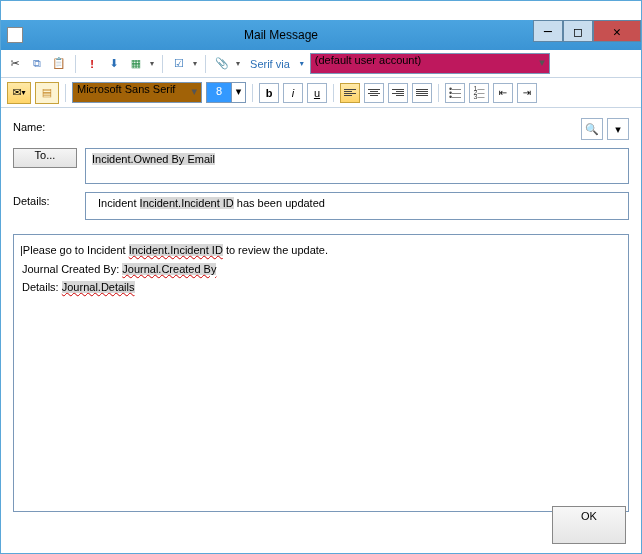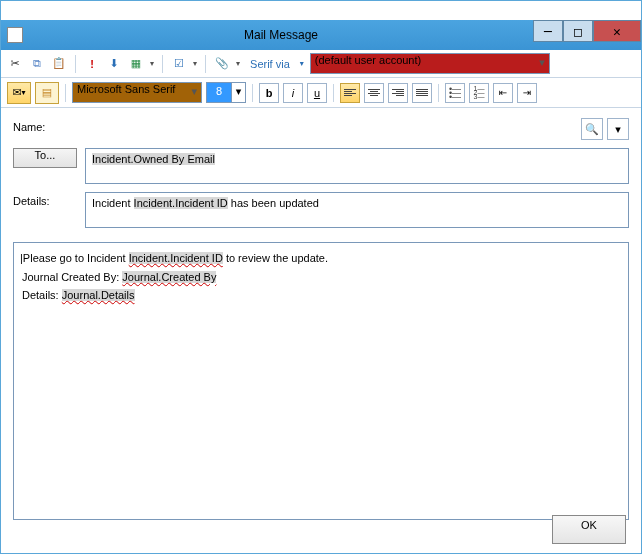--- a/index.html
+++ b/index.html
@@ -10,21 +10,21 @@
   .titlebar-icon { width:16px; height:16px; margin:0 6px; background:#fff; border:1px solid #888; display:inline-block; }
   .titlebar-title { flex:1; text-align:center; color:#000; font-size:12px; }
   .titlebar-btns { display:flex; height:100%; }
   .titlebar-btn { width:30px; height:22px; background:#c9ddee; border:1px solid #5f86a5; margin-left:0; display:flex; align-items:center; justify-content:center; font-family:monospace; font-size:13px; }
   .titlebar-btn.close { background:#c75050; color:#000; width:48px; font-weight:bold; }
   
   .toolbar1 { height:28px; background:#fff; border-bottom:1px solid #c7d5e4; display:flex; align-items:center; padding:0 6px; gap:6px; }
   .tb-icon { width:16px; height:16px; display:inline-flex; align-items:center; justify-content:center; }
   .sep { width:1px; height:18px; background:#c7d5e4; margin:0 2px;}
   .sendvia-label { color:#2b6fb6; margin:0 4px;}
-  .sendvia-select { flex:0 0 240px; height:21px; border:1px solid #7a98b9; background:#b91c1c; padding:0 18px 0 4px; position:relative; }
+  .sendvia-select { flex:0 0 240px; height:21px; border:1px solid #7a98b9; background:#be185d; padding:0 18px 0 4px; position:relative; }
   .sendvia-select::after { content:"▾"; position:absolute; right:4px; top:2px; color:#555; }
   
   .toolbar2 { height:30px; background:#fff; border-bottom:1px solid #c7d5e4; display:flex; align-items:center; padding:0 6px; gap:4px; }
   .tab-btn { width:24px; height:22px; border:1px solid #c7a23b; background:linear-gradient(#ffe9a8,#ffd56a); display:flex; align-items:center; justify-content:center; }
   .tab-btn.plain { background:#fdf4d2; }
   .font-select { width:130px; height:21px; border:1px solid #7a98b9; padding:0 18px 0 4px; position:relative; background:#a16207;}
   .font-select::after { content:"▾"; position:absolute; right:4px; top:2px; color:#555;}
   .size-select { width:26px; height:21px; border:1px solid #7a98b9; background:#3399ff; color:#fff; text-align:center; padding-top:2px;}
   .size-drop { width:14px; height:21px; border:1px solid #7a98b9; border-left:none; background:#fff; text-align:center; padding-top:2px;}
   .fmt-btn { width:20px; height:20px; border:1px solid #9fb4cc; background:#fff; display:flex; align-items:center; justify-content:center; font-family:"Times New Roman",serif; }
@@ -32,29 +32,29 @@
   .bars { display:inline-block; width:12px; height:10px; }
   .bars span{ display:block;height:1px;background:#444;margin:1px 0;}
   .bullets { display:inline-block; font-size:9px; line-height:4px; color:#444;}
   
   .form-area { padding:10px 12px 6px 12px; }
   .row { display:flex; align-items:flex-start; margin-bottom:8px; gap:8px; }
   .lbl { width:64px; padding-top:3px; color:#000; }
   .name-input { width:240px; height:22px; border:1px solid #7a98b9; padding:2px 4px; background:#fff;}
   .to-btn { width:64px; height:20px; border:1px solid #888; background:linear-gradient(#f5f5f5,#e3e3e3); text-align:center; padding-top:0px;}
   .wide-input { flex:1; height:36px; border:1px solid #7a98b9; padding:4px 6px; background:#fff;}
-  .subj-input { flex:1; height:36px; border:1px solid #7a98b9; padding:4px 6px; background:#fff;}
+  .subj-input { flex:1; height:28px; border:1px solid #7a98b9; padding:4px 12px; background:#fff;}
   .placeholder-token { background:#d7d7d7; display:inline;margin-top:24px; }
   .wavy { text-decoration: underline wavy #cc0000; text-decoration-thickness:1px; }
   
   .body-area { margin:0 12px; border:1px solid #7a98b9; height:278px; padding:6px 8px; background:#fff; overflow:auto; line-height:1.7;}
   .body-area .caret::before { content:"|"; color:#000; margin-left:-2px;}
   
   .footer { position:absolute; bottom:10px; right:16px; display:flex; gap:10px;}
-  .dlg-btn { width:74px; height:29px; border:1px solid #888; background:linear-gradient(#f7f7f7,#e5e5e5); text-align:center; padding-top:3px;}
+  .dlg-btn { width:74px; height:38px; border:1px solid #888; background:linear-gradient(#f7f7f7,#e5e5e5); text-align:center; padding-top:3px;}
   
   .right-tools { margin-left:auto; display:flex; gap:4px;}
   .rt-btn { width:22px; height:22px; border:1px solid #9fb4cc; background:#fff; display:flex; align-items:center; justify-content:center;}
 </style>
 </head>
 <body>
 
 <div class="titlebar">
   <span class="titlebar-icon"></span>
   <span class="titlebar-title">Mail Message</span>

